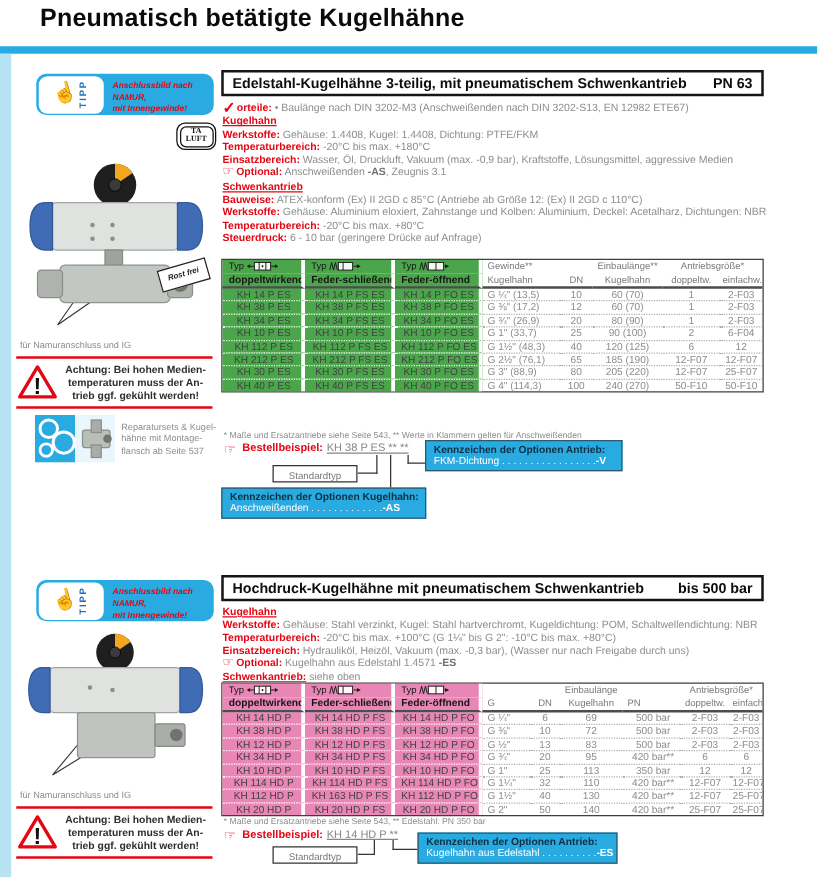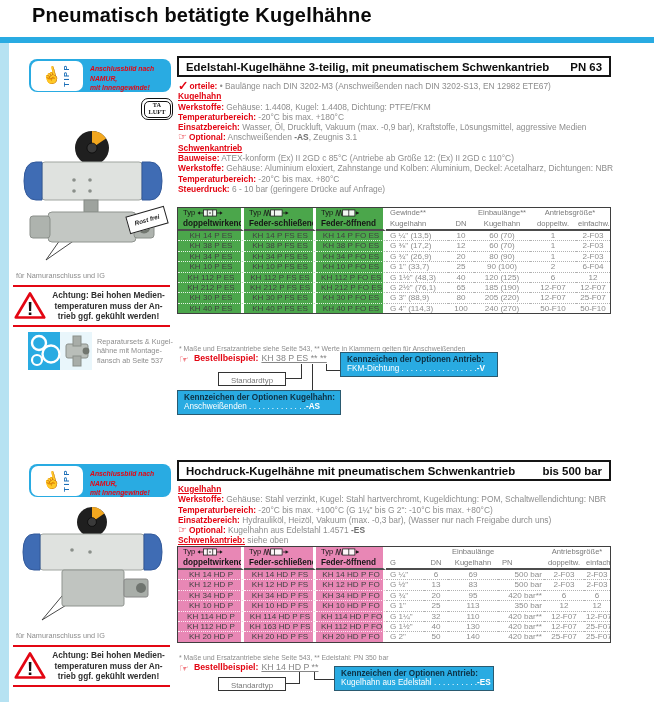--- a/index.html
+++ b/index.html
@@ -64,21 +64,21 @@
   .spec thead tr.h2 th{border-bottom:2px solid #4c4c4c}
   .spec thead th.gl{text-align:left;padding-left:4px}
   .spec thead th.type{background:var(--typebg);color:#161616;text-align:left;padding-left:5px}
   .spec thead tr.h2 th.type{font-weight:bold;font-size:8.2px}
   .s1t{--typebg:var(--green,#4ba64b)}
   .s2t{--typebg:var(--pink,#e887b5)}
   .spec thead th.type,.spec tbody td:nth-child(-n+3){border-right:3px solid #fff}
   .spec tbody td{font-size:8.1px;height:9.4px;line-height:9.4px;color:#8d8d8d;text-align:center}
   .spec tbody td:nth-child(-n+3){background:var(--typebg);text-align:center;padding-left:5px;color:#424242}
   .spec tbody td:nth-child(4){text-align:left;padding-left:4px}
-  .s2t tbody td:nth-child(7){text-align:right;padding-left:5px}
+  .s2t tbody td:nth-child(7){text-align:center;padding-left:5px}
   .spec tbody tr+tr td{border-top:1px dotted #b1b1b1}
   .spec tbody tr+tr td:nth-child(-n+3){border-top:1px dotted rgba(255,255,255,.85)}
   .ticon{width:26px;height:8px;vertical-align:middle;margin-left:2px}
   .ticon path,.ticon rect{stroke-width:1}
 
   
   .fnote{left:179px;font-size:6.9px;color:#8d8d8d;white-space:nowrap}
   .fnote1{top:345px}.fnote2{top:654px}
   .order{display:flex;align-items:baseline;gap:3px;font-size:8.8px;white-space:nowrap}
   .order1{left:179px;top:353px}.order2{left:179px;top:662px}
@@ -477,20 +477,31 @@
             <td>KH 14 HD P FS</td>
             <td>KH 14 HD P FO</td>
             <td>G ¼"</td>
             <td>6</td>
             <td>69</td>
             <td>500 bar</td>
             <td>2-F03</td>
             <td>2-F03</td>
           </tr>
           <tr>
+            <td>KH 38 HD P</td>
+            <td>KH 38 HD P FS</td>
+            <td>KH 38 HD P FO</td>
+            <td>G ⅜"</td>
+            <td>10</td>
+            <td>72</td>
+            <td>500 bar</td>
+            <td>2-F03</td>
+            <td>2-F03</td>
+          </tr>
+          <tr>
             <td>KH 12 HD P</td>
             <td>KH 12 HD P FS</td>
             <td>KH 12 HD P FO</td>
             <td>G ½"</td>
             <td>13</td>
             <td>83</td>
             <td>500 bar</td>
             <td>2-F03</td>
             <td>2-F03</td>
           </tr>

